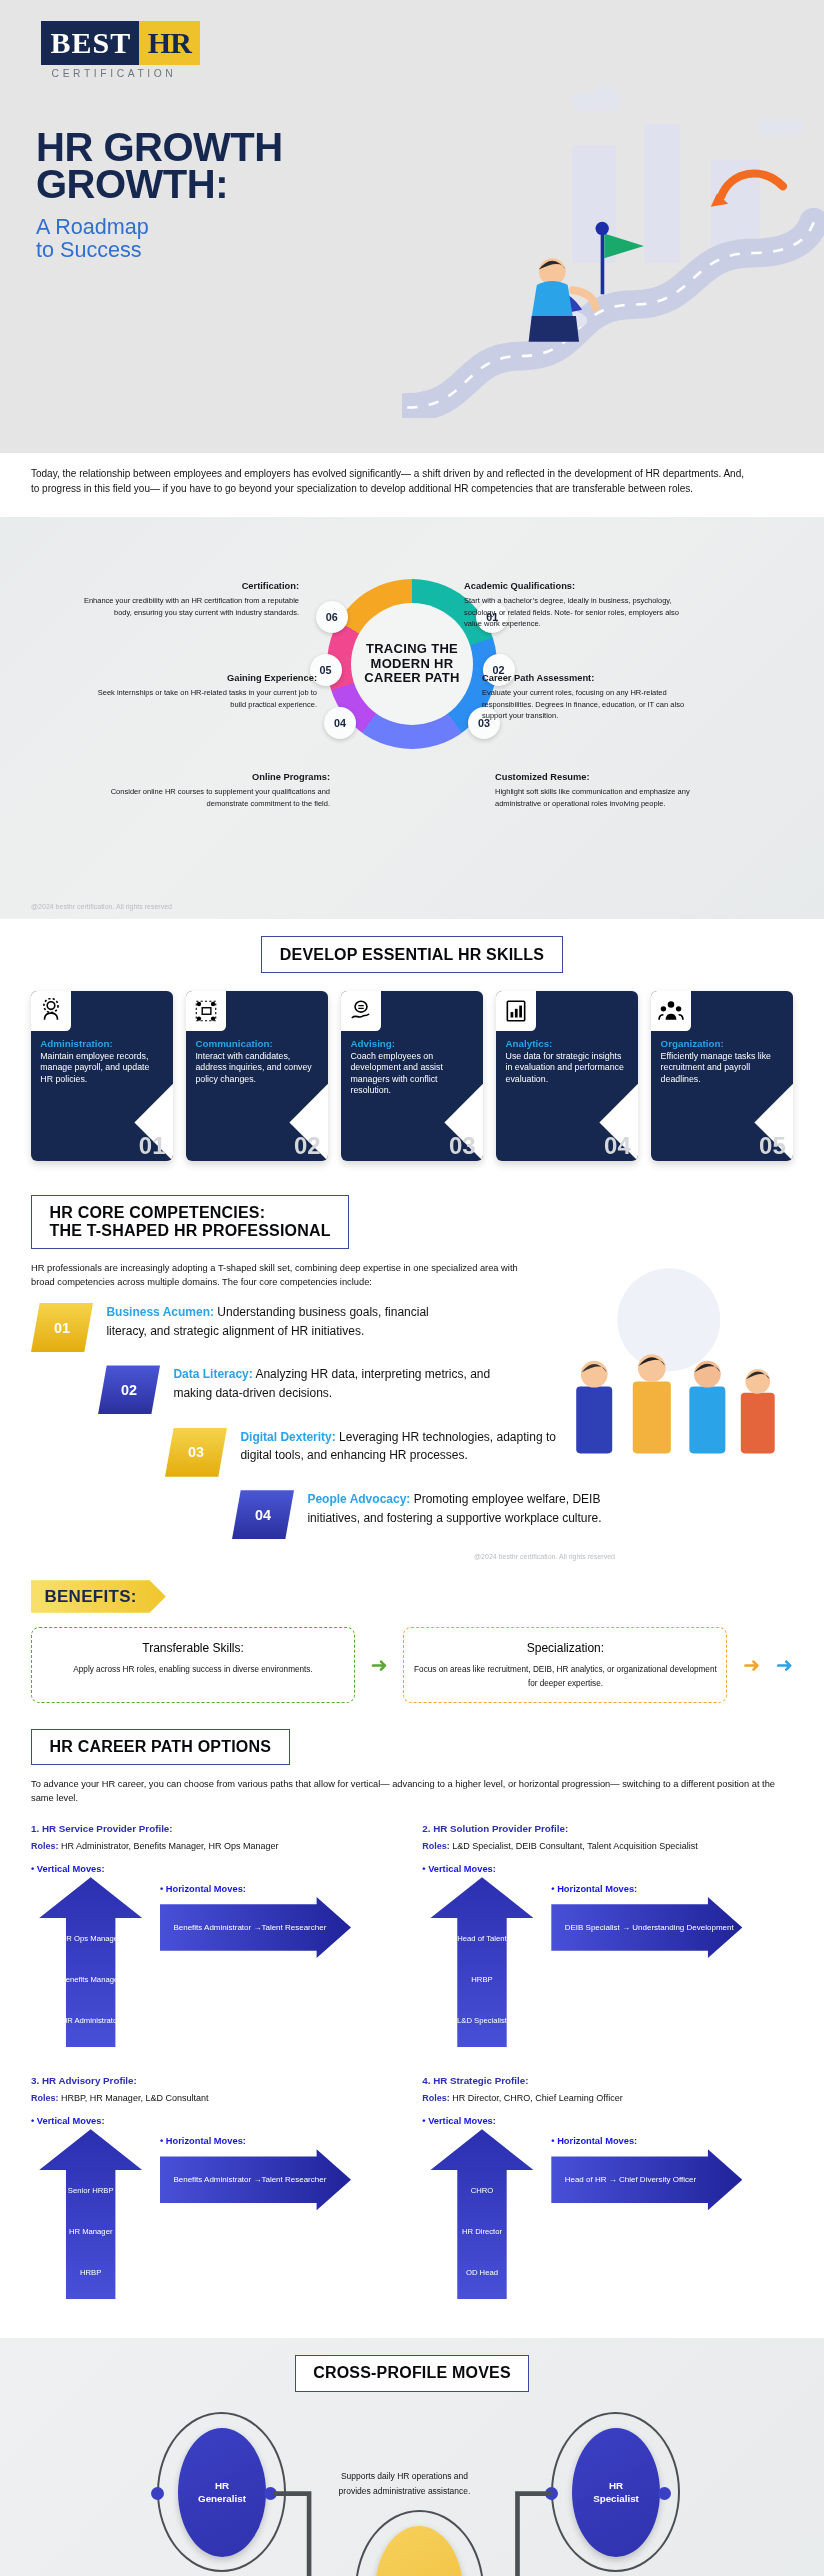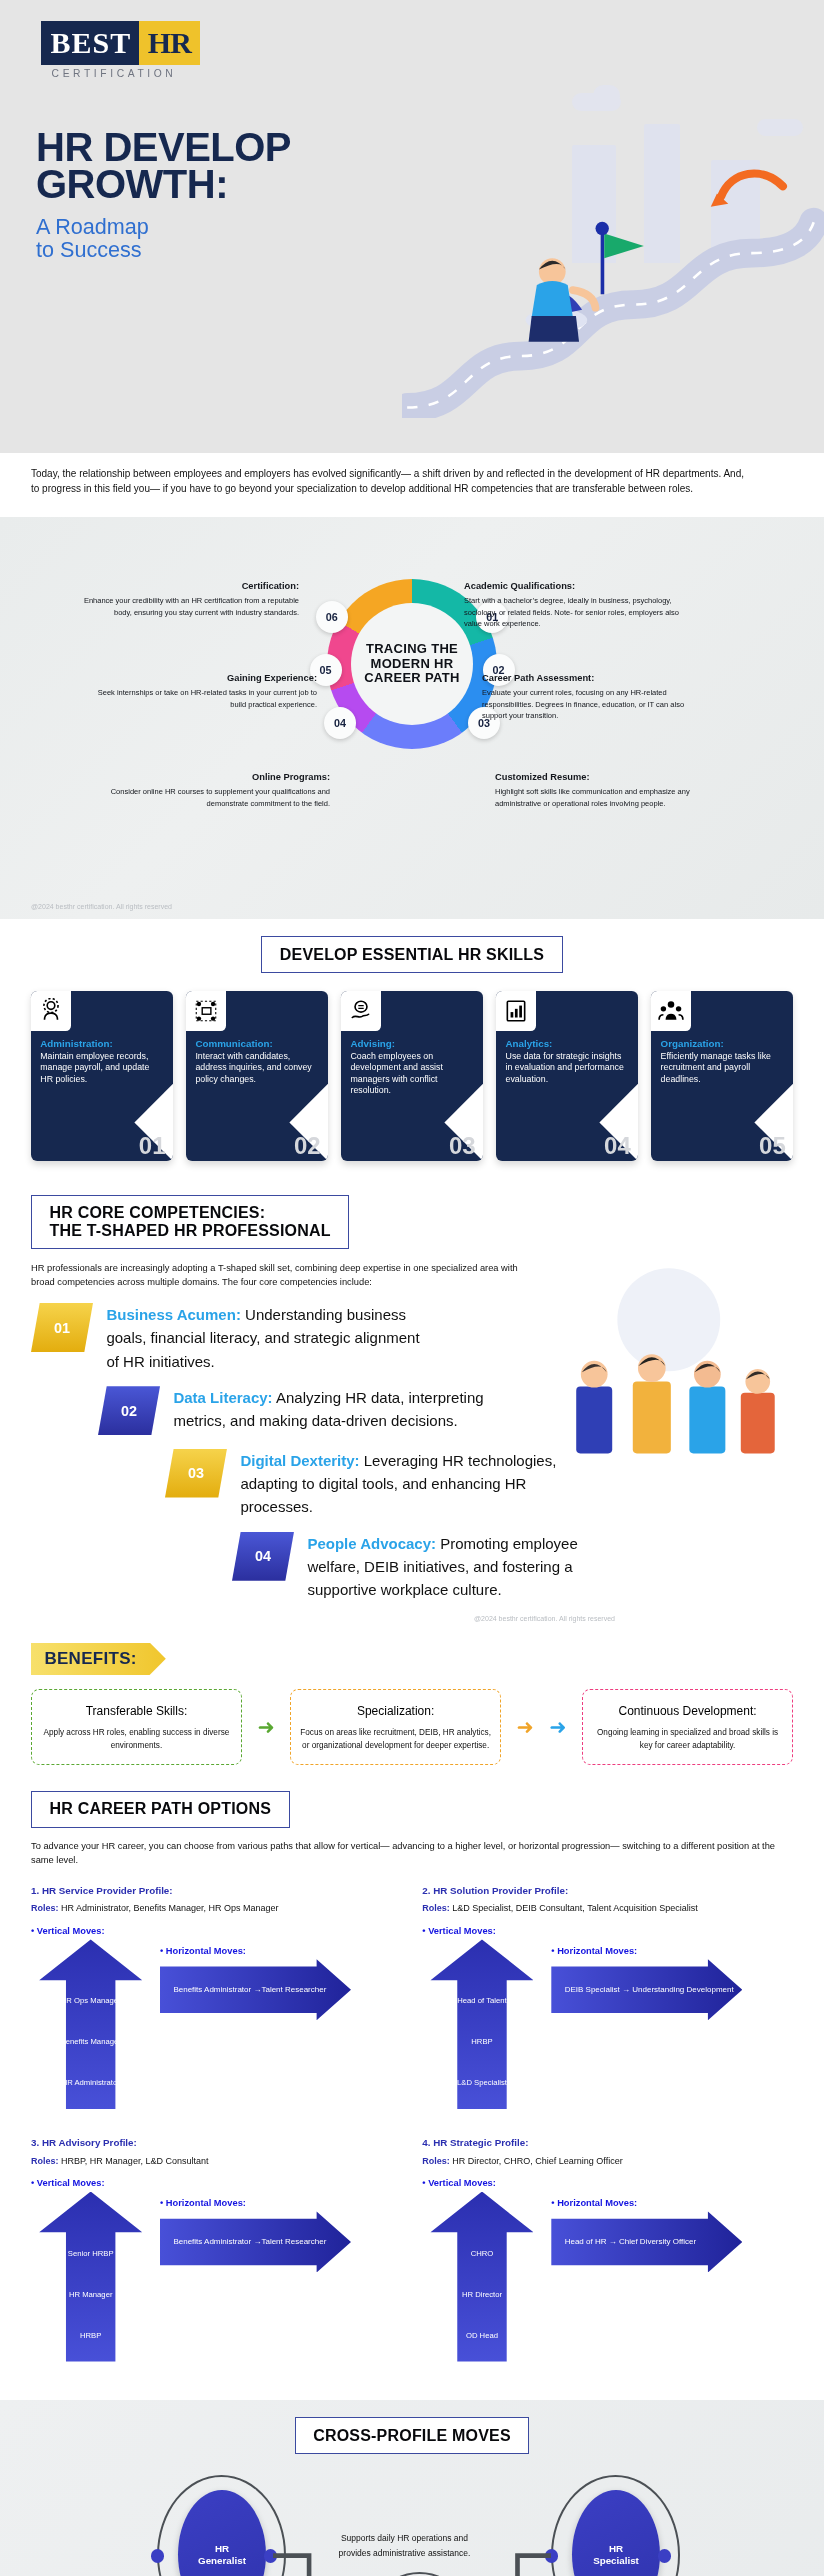--- a/index.html
+++ b/index.html
@@ -71,21 +71,21 @@
   
   .tshape{padding:13.4px 31px 15.5px;position:relative;}
   .tshape p.lead{margin-top:12.4px;font-size:9.3px;line-height:1.5;max-width:489px;color:#111;}
   .comp-list{margin-top:13.4px;position:relative;}
   .comp{display:flex;align-items:flex-start;margin-bottom:13.4px;}
   .comp .tag{width:62px;height:49px;display:flex;align-items:center;justify-content:center;
     color:#fff;font-size:14.4px;font-weight:700;flex:none;
     clip-path:polygon(14% 0,100% 0,86% 100%,0 100%);}
   .tag.y{background:linear-gradient(180deg,#f6d34b,#e3ad0e);}
   .tag.b{background:linear-gradient(180deg,#4a57d6,#2b2f9e);}
-  .comp .txt{padding-left:13.4px;font-size:15px;line-height:1.55;max-width:340px;color:#111;}
+  .comp .txt{padding-left:13.4px;font-size:12px;line-height:1.55;max-width:340px;color:#111;}
   .comp .txt b{color:#2aa3e8;font-weight:800;}
   .c-off-1{margin-left:0}.c-off-2{margin-left:67px}.c-off-3{margin-left:134px}.c-off-4{margin-left:201px}
   .tshape-art{position:absolute;right:20.6px;top:77px;width:289px;height:216px;}
 
   
   .benefits{padding:5.2px 31px 23px;}
   .ben-tag{display:inline-block;background:linear-gradient(90deg,#f7e06b,#f0c62d);
     color:#16284f;font-size:17px;font-weight:800;padding:6.2px 29px 6.2px 13.4px;letter-spacing:0.3px;
     clip-path:polygon(0 0,88% 0,100% 50%,88% 100%,0 100%);}
   .ben-row{display:flex;gap:15.5px;margin-top:14.4px;align-items:stretch;}
@@ -161,21 +161,21 @@
         <circle cx="292" cy="236" r="26" fill="#f7c59a"></circle>
         <path d="M266,232 q26,-34 52,0 q-10,-22 -52,0z" fill="#2d2b2b"></path>
         <path d="M262,262 q30,-16 60,0 l10,62 l-80,0z" fill="#2aa3e8"></path>
         <path d="M252,322 l86,0 l6,50 l-98,0z" fill="#1d2d6b"></path>
         <path d="M332,272 q40,6 44,34" stroke="#f7c59a" stroke-width="15" fill="none" stroke-linecap="round"></path>
       </svg>
     </div>
 
     <div class="hero-title">
       <h1>
-        <span>HR DEVELOP</span><br>
+        <span>HR GROWTH</span><br>
         <span>GROWTH:</span>
       </h1>
       <div class="hero-sub">
         <span>A Roadmap</span><br>
         <span>to Success</span>
       </div>
     </div>
   </section>
 
   <section class="intro">
@@ -371,24 +371,20 @@
         <b>Transferable Skills:</b>
         <span>Apply across HR roles, enabling success in diverse environments.</span>
       </div>
       <div class="ben-arrow" style="color:#5aa832">➜</div>
       <div class="ben" style="border-color:#f0a429">
         <b>Specialization:</b>
         <span>Focus on areas like recruitment, DEIB, HR analytics, or organizational development for deeper expertise.</span>
       </div>
       <div class="ben-arrow" style="color:#f0a429">➜</div>
       <div class="ben-arrow" style="color:#2aa3e8">➜</div>
-      <div class="ben" style="border-color:#ee3d7f">
-        <b>Continuous Development:</b>
-        <span>Ongoing learning in specialized and broad skills is key for career adaptability.</span>
-      </div>
     </div>
   </section>
 
   <section class="paths">
     <div class="head-box">
       <h2>HR CAREER PATH OPTIONS</h2>
     </div>
     <p class="lead">To advance your HR career, you can choose from various paths that allow for vertical— advancing to a higher level, or horizontal progression— switching to a different position at the same level.</p>
 
     <div class="prof-grid">

